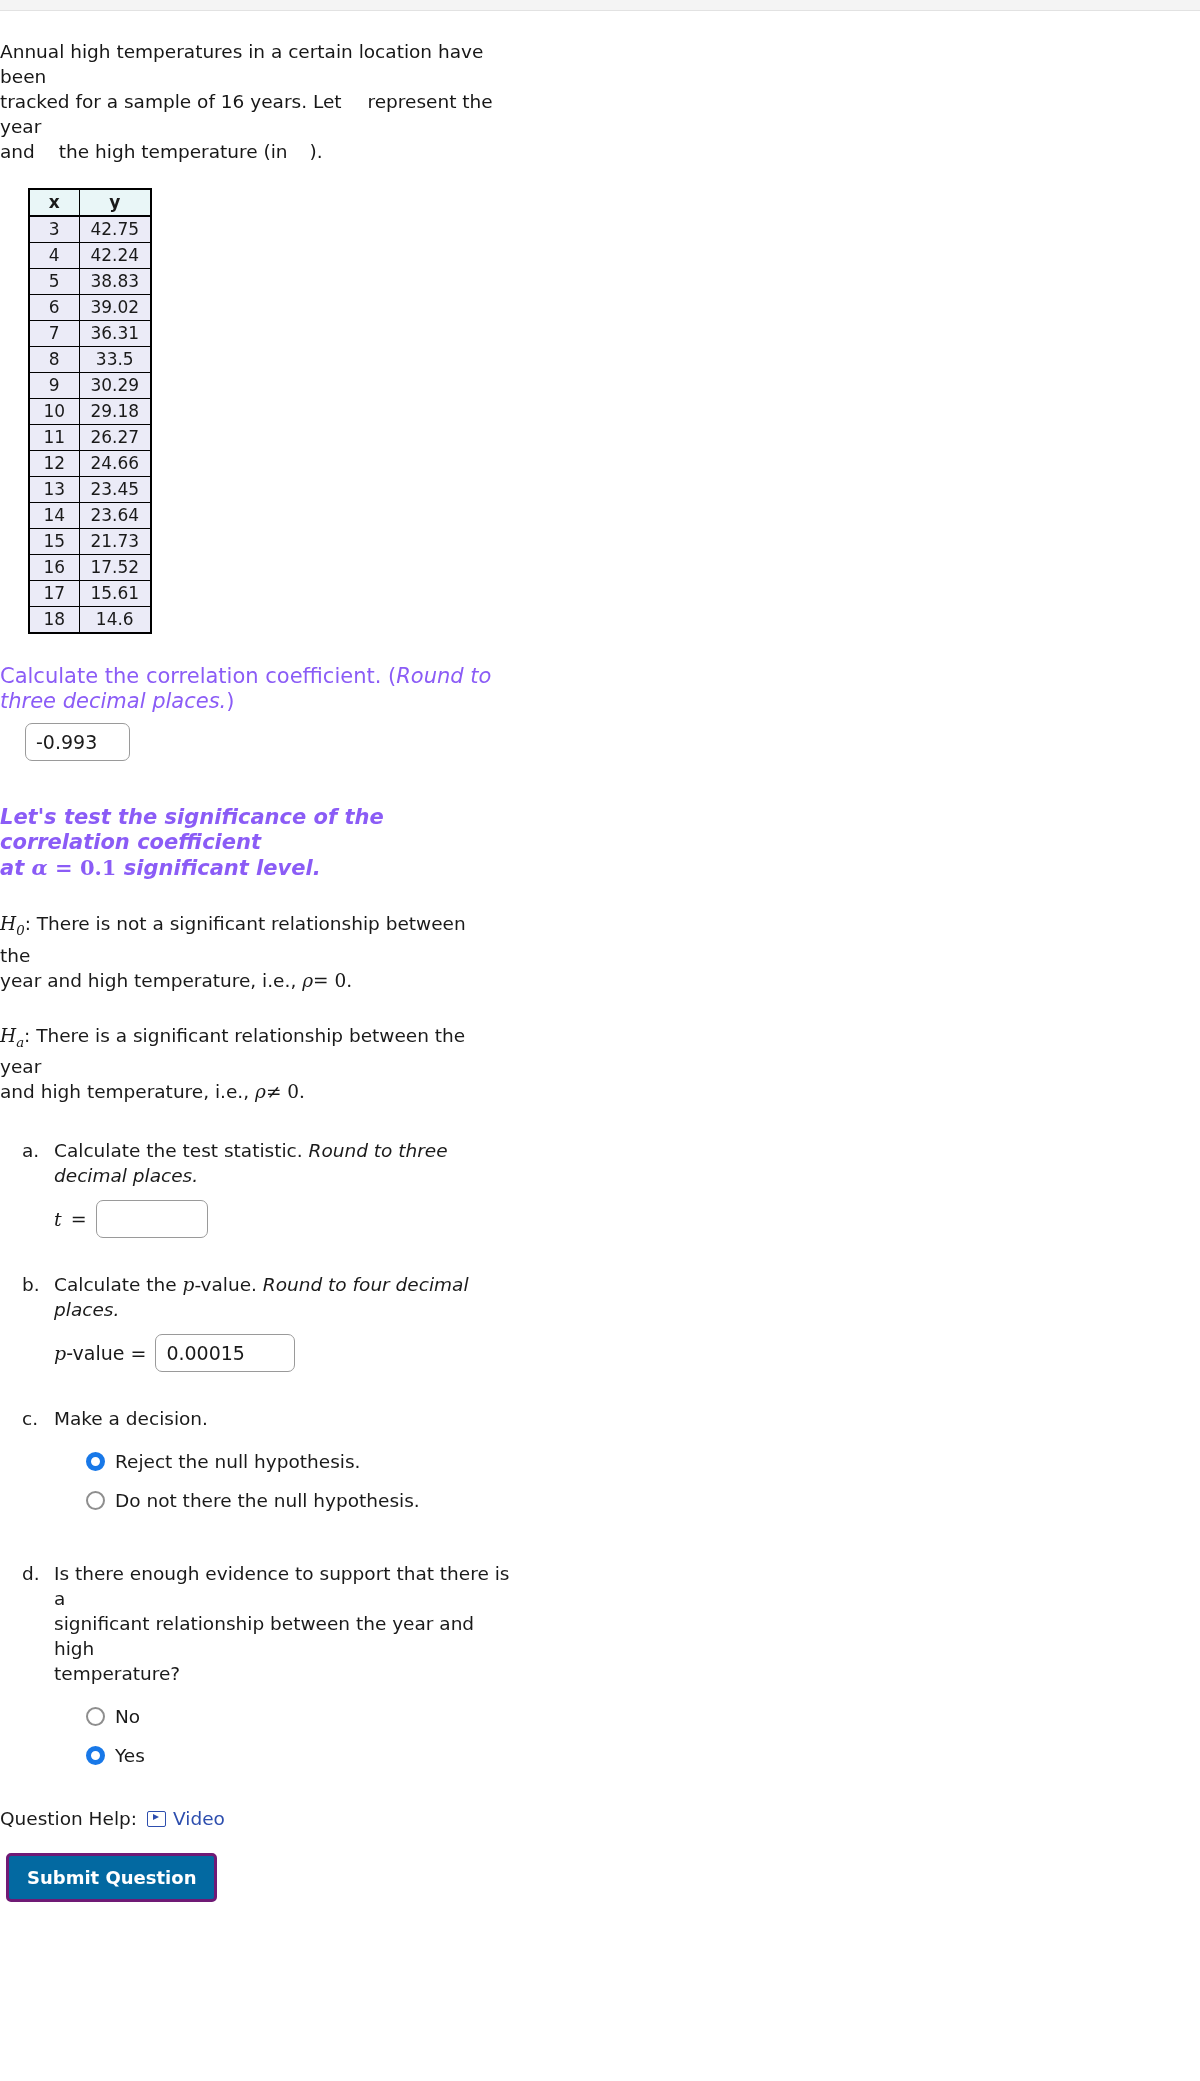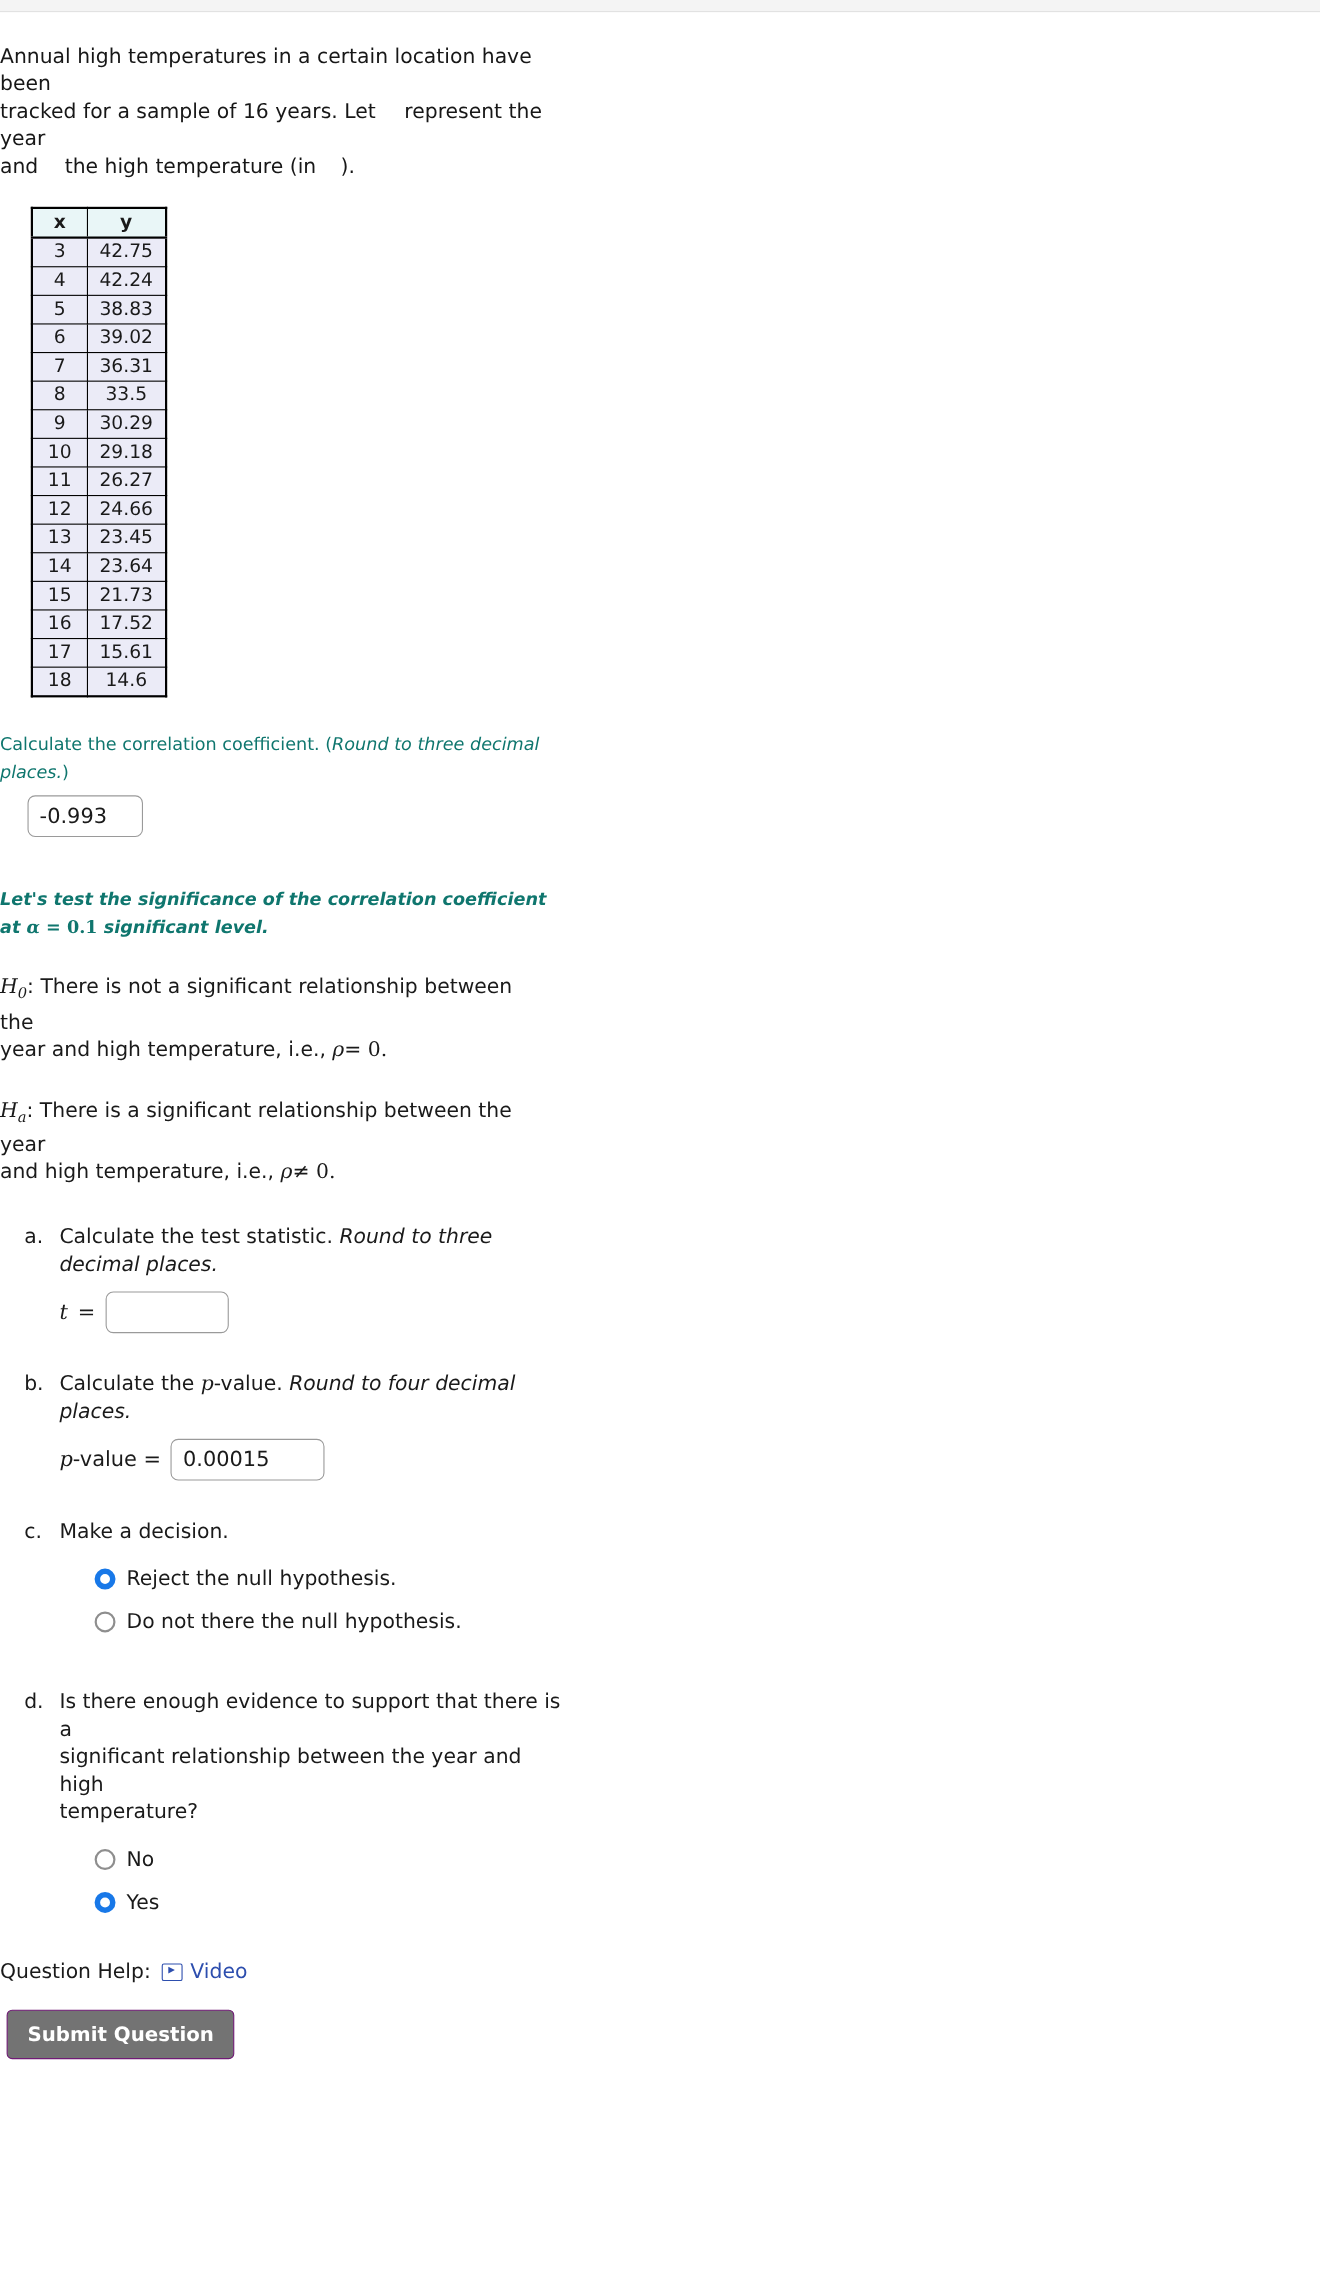--- a/index.html
+++ b/index.html
@@ -65,25 +65,25 @@
   }
   table.xy td {
     background: #ebebf7;
   }
   table.xy td.col-x { width: 50px; text-align: center; }
   table.xy td.col-y { width: 72px; text-align: center; }
   table.xy th.col-x { width: 50px; }
   table.xy th.col-y { width: 72px; }
   
   .q-text {
-    font-size: 16px;
+    font-size: 21px;
     line-height: 25px;
     max-width: 500px;
     margin-top: 30px;
-    color: #0f766e;
+    color: #8b5cf6;
   }
   .ital { font-style: italic; }
   .bolditalic { font-weight: bold; font-style: italic; }
   .mathserif {
     font-family: "DejaVu Serif", "Liberation Serif", serif;
     font-style: italic;
   }
   .mathserif-up {
     font-family: "DejaVu Serif", "Liberation Serif", serif;
     font-style: normal;
@@ -201,23 +201,23 @@
     position: absolute;
     left: 5px;
     top: 2.4px;
     border-left: 6px solid #2d4eae;
     border-top: 3.4px solid transparent;
     border-bottom: 3.4px solid transparent;
   }
   .submit-btn {
     margin-top: 24px;
     margin-left: 6px;
-    background: #737373;
+    background: #0369a1;
     color: #fff;
-    border: 1px solid #701a75;
+    border: 3px solid #701a75;
     border-radius: 5px;
     font-size: 18px;
     font-weight: bold;
     padding: 11px 18px;
     font-family: "DejaVu Sans", "Liberation Sans", sans-serif;
     cursor: pointer;
     display: inline-block;
   }
 </style>
 </head>

